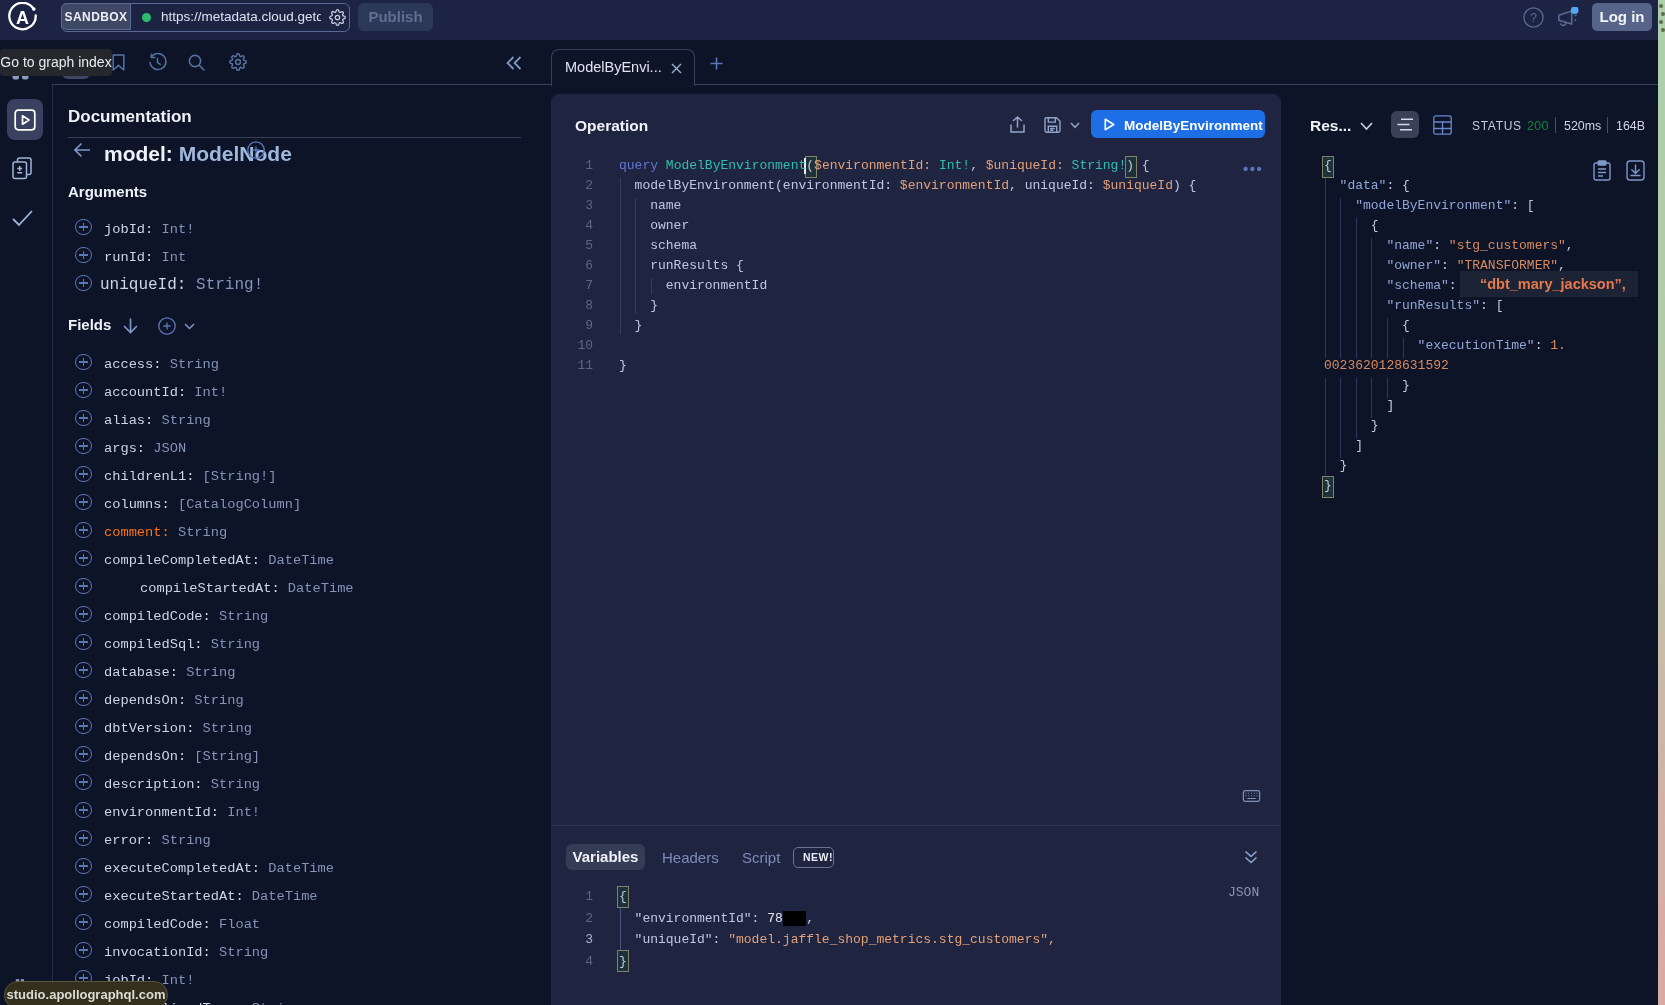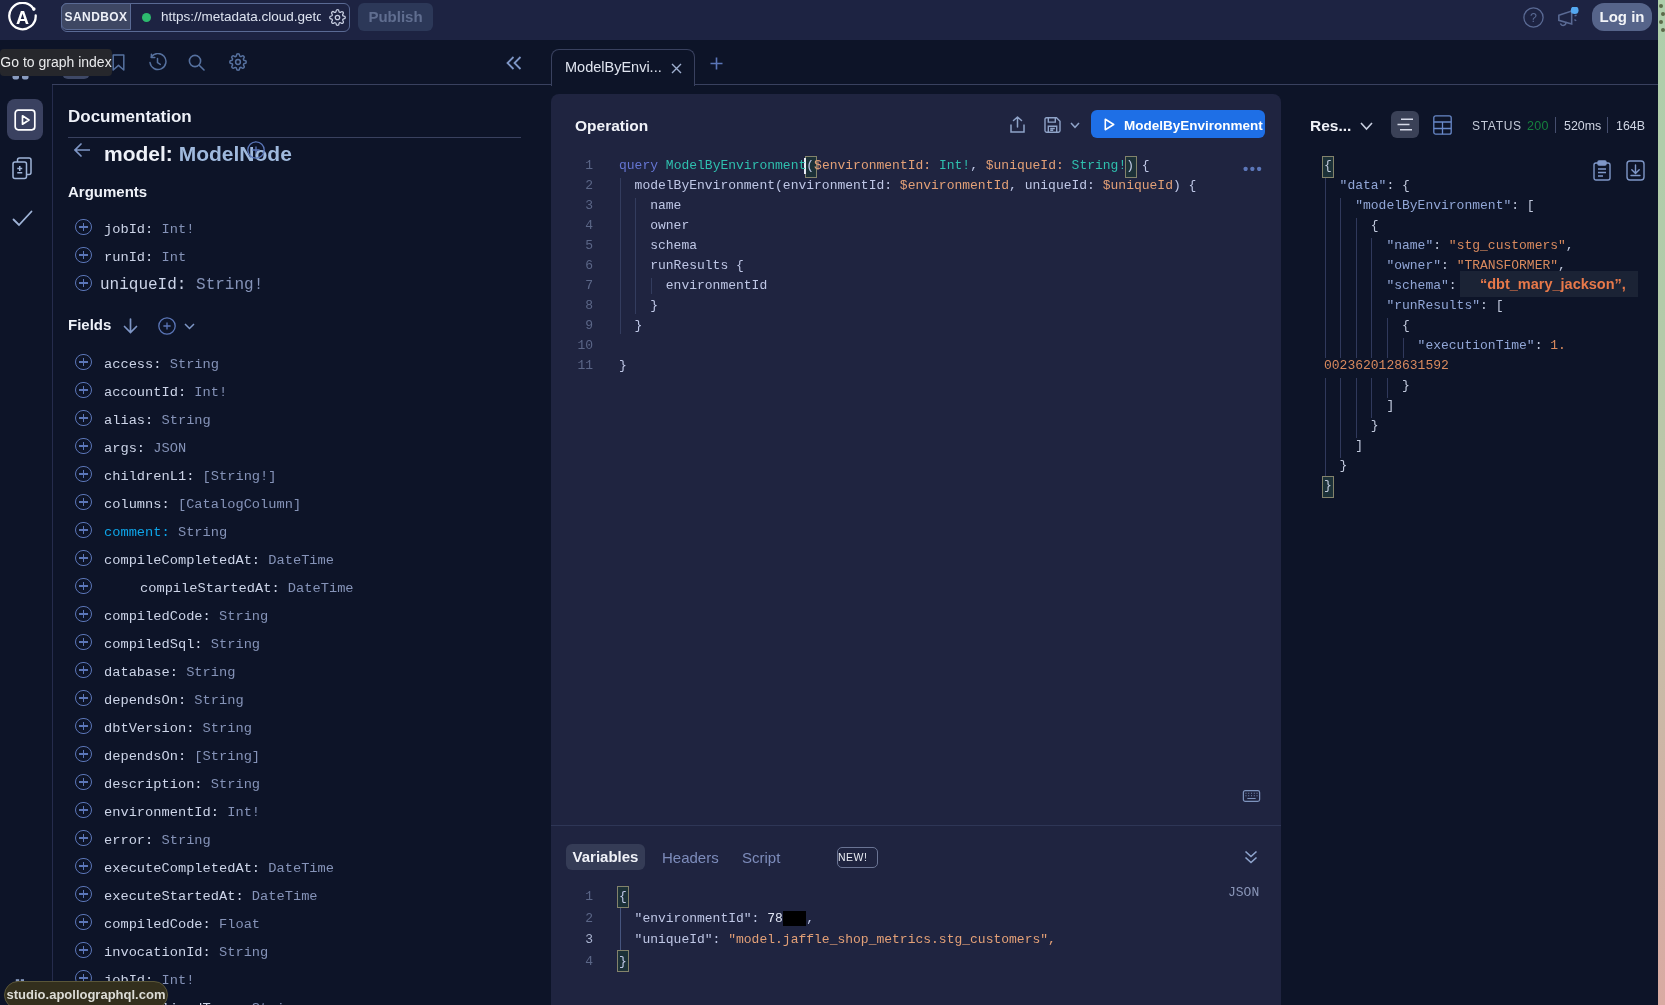--- a/index.html
+++ b/index.html
@@ -45,21 +45,21 @@
   <svg class="abs" style="left:1523px;top:7px;" width="21" height="21" viewBox="0 0 21 21" fill="none">
     <circle cx="10.5" cy="10.5" r="9.6" stroke="#5a6a94" stroke-width="1.3"></circle>
     <text x="10.5" y="15" text-anchor="middle" font-family="Liberation Sans,sans-serif" font-size="12.5" fill="#5a6a94">?</text>
   </svg>
   <svg class="abs" style="left:1556px;top:7px;" width="24" height="22" viewBox="0 0 24 24" fill="none" stroke="#5a6a94" stroke-width="1.7">
     <path d="m2 9 14-4.5v14L2 14.5v-5.5z"></path>
     <path d="M9.6 16.3 a3 3 0 1 1 -5.8 1.6"></path>
     <path d="M19.2 9.5 l 2.2 -0.5 M19 13.8 l 2 1.2" stroke-width="1.5"></path>
     <circle cx="19.3" cy="3.5" r="4.2" fill="#54a8f0" stroke="none"></circle>
   </svg>
-  <div class="abs" style="left:1592px;top:3px;width:60px;height:28px;background:#56648a;border-radius:12px;color:#f2f4f8;font-size:15px;font-weight:bold;line-height:28px;text-align:center;">Log in</div>
+  <div class="abs" style="left:1592px;top:3px;width:60px;height:28px;background:#56648a;border-radius:5px;color:#f2f4f8;font-size:15px;font-weight:bold;line-height:28px;text-align:center;">Log in</div>
   <div class="abs" id="sidebar"></div>
 
   <svg class="abs" style="left:12px;top:60px;" width="17" height="20" viewBox="0 0 17 20" fill="#8a9cc0">
     <rect x="0.5" y="1" width="6.5" height="6.5" rx="2"></rect>
       <rect x="10" y="1" width="6.5" height="6.5" rx="2"></rect>
     <rect x="0.5" y="13" width="6.5" height="6.5" rx="2"></rect>
       <rect x="10" y="13" width="6.5" height="6.5" rx="2"></rect>
   </svg>
 
   <div class="abs" style="left:7px;top:99px;width:36px;height:41px;background:#3a4160;border-radius:8px;"></div>
@@ -101,21 +101,21 @@
     <div class="abs mono" style="left:104px;top:384px;font-size:13.7px;line-height:17px;"><span style="color:#ccd4e8">accountId:</span> <span style="color:#8593b8">Int!</span></div>
   <span class="plus" style="left:75px;top:409.5px;"></span>
     <div class="abs mono" style="left:104px;top:412px;font-size:13.7px;line-height:17px;"><span style="color:#ccd4e8">alias:</span> <span style="color:#8593b8">String</span></div>
   <span class="plus" style="left:75px;top:437.5px;"></span>
     <div class="abs mono" style="left:104px;top:440px;font-size:13.7px;line-height:17px;"><span style="color:#ccd4e8">args:</span> <span style="color:#8593b8">JSON</span></div>
   <span class="plus" style="left:75px;top:465.5px;"></span>
     <div class="abs mono" style="left:104px;top:468px;font-size:13.7px;line-height:17px;"><span style="color:#ccd4e8">childrenL1:</span> <span style="color:#8593b8">[String!]</span></div>
   <span class="plus" style="left:75px;top:493.5px;"></span>
     <div class="abs mono" style="left:104px;top:496px;font-size:13.7px;line-height:17px;"><span style="color:#ccd4e8">columns:</span> <span style="color:#8593b8">[CatalogColumn]</span></div>
   <span class="plus" style="left:75px;top:521.5px;"></span>
-    <div class="abs mono" style="left:104px;top:524px;font-size:13.7px;line-height:17px;"><span style="color:#0ea5e9">comment:</span> <span style="color:#8593b8">String</span></div>
+    <div class="abs mono" style="left:104px;top:524px;font-size:13.7px;line-height:17px;"><span style="color:#f97316">comment:</span> <span style="color:#8593b8">String</span></div>
   <span class="plus" style="left:75px;top:549.5px;"></span>
     <div class="abs mono" style="left:104px;top:552px;font-size:13.7px;line-height:17px;"><span style="color:#ccd4e8">compileCompletedAt:</span> <span style="color:#8593b8">DateTime</span></div>
   <span class="plus" style="left:75px;top:577.5px;"></span>
     <div class="abs mono" style="left:104px;top:580px;font-size:13.7px;line-height:17px;margin-left:36px;"><span style="color:#ccd4e8">compileStartedAt:</span> <span style="color:#8593b8">DateTime</span></div>
   <span class="plus" style="left:75px;top:605.5px;"></span>
     <div class="abs mono" style="left:104px;top:608px;font-size:13.7px;line-height:17px;"><span style="color:#ccd4e8">compiledCode:</span> <span style="color:#8593b8">String</span></div>
   <span class="plus" style="left:75px;top:633.5px;"></span>
     <div class="abs mono" style="left:104px;top:636px;font-size:13.7px;line-height:17px;"><span style="color:#ccd4e8">compiledSql:</span> <span style="color:#8593b8">String</span></div>
   <span class="plus" style="left:75px;top:661.5px;"></span>
     <div class="abs mono" style="left:104px;top:664px;font-size:13.7px;line-height:17px;"><span style="color:#ccd4e8">database:</span> <span style="color:#8593b8">String</span></div>
@@ -243,21 +243,21 @@
   <svg class="abs" style="left:1242px;top:790px;" width="19" height="12" viewBox="0 0 19 13" fill="none" stroke="#7d93bd" stroke-width="1.3">
     <rect x="0.7" y="0.7" width="17.6" height="11.6" rx="2"></rect>
     <path d="M3 3.5h1M6 3.5h1M9 3.5h1M12 3.5h1M15 3.5h1M3 6.2h1M6 6.2h1M9 6.2h1M12 6.2h1M15 6.2h1M5 9.3h9" stroke-width="1.1"></path>
   </svg>
 
   <div class="abs" style="left:551px;top:825px;width:730px;height:1px;background:#2e3656;"></div>
 
   <div class="abs" style="left:566px;top:844px;width:79px;height:26px;background:#353c56;border-radius:6px;color:#f0f2f8;font-size:15px;font-weight:bold;text-align:center;line-height:26px;">Variables</div>
   <div class="abs" style="left:662px;top:849px;color:#7d8cbb;font-size:15px;">Headers</div>
   <div class="abs" style="left:742px;top:849px;color:#7d8cbb;font-size:15px;">Script</div>
-  <div class="abs" style="left:793px;top:847px;width:39px;height:19px;border:1px solid #6a7494;border-radius:5px;color:#e8ebf2;font-size:10.5px;font-weight:normal;letter-spacing:0.5px;text-align:left;line-height:19px;margin-left:44px;">NEW!</div>
+  <div class="abs" style="left:793px;top:847px;width:39px;height:19px;border:1px solid #6a7494;border-radius:5px;color:#e8ebf2;font-size:10.5px;font-weight:bold;letter-spacing:0.5px;text-align:right;line-height:19px;">NEW!</div>
   <svg class="abs" style="left:1244px;top:850px;" width="14" height="14" viewBox="0 0 14 14" fill="none" stroke="#8fa5ce" stroke-width="1.6">
     <path d="M1.5 1.5 L 7 6.5 L 12.5 1.5 M1.5 7.5 L 7 12.5 L 12.5 7.5"></path>
   </svg>
   <div class="abs mono" style="left:1228px;top:885px;color:#8a96b8;font-size:13px;">JSON</div>
 
   <div class="abs" style="left:620px;top:906px;width:1px;height:46px;background:#46557e;"></div>
   <div class="abs" style="left:617px;top:886px;width:10px;height:20px;background:#1c3138;border:1px solid #83836b;"></div>
   <div class="abs" style="left:617px;top:950px;width:10px;height:20px;background:#1c3138;border:1px solid #83836b;"></div>
   <div class="abs mono" style="left:560px;top:889px;width:33px;text-align:right;color:#5b6687;font-size:13px;line-height:16px;">1</div>
   <div class="abs mono" style="left:619px;top:889px;font-size:13px;line-height:16px;white-space:pre;"><span style="color:#bfc7e6">{</span></div>

